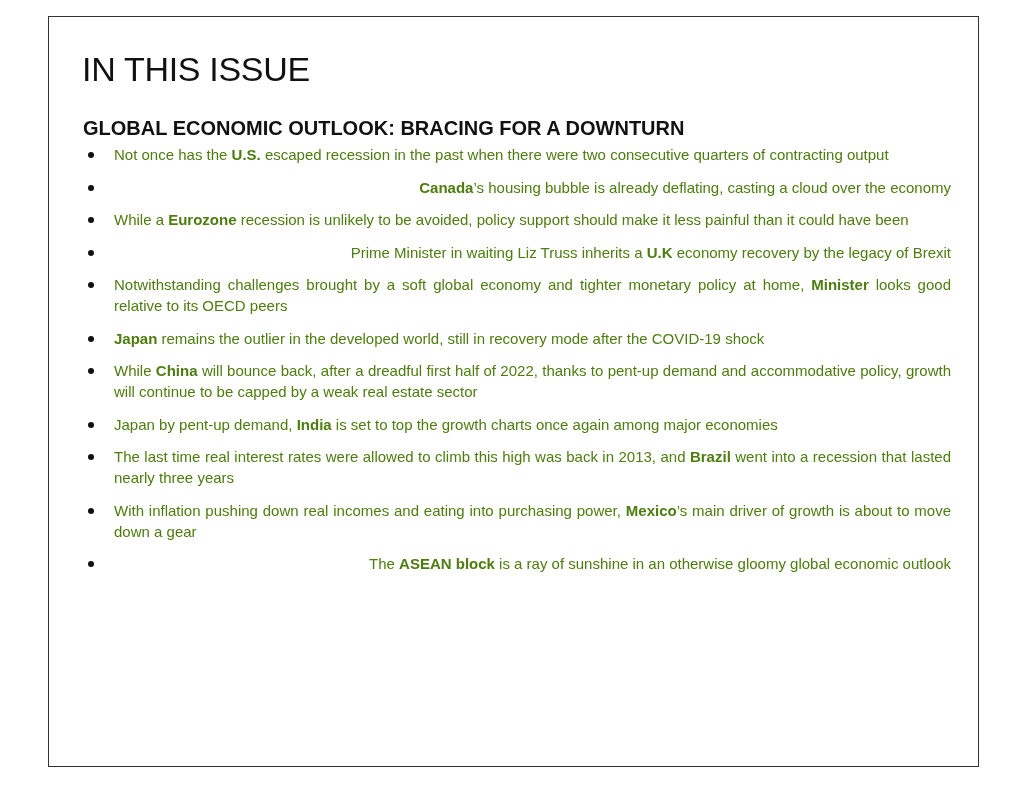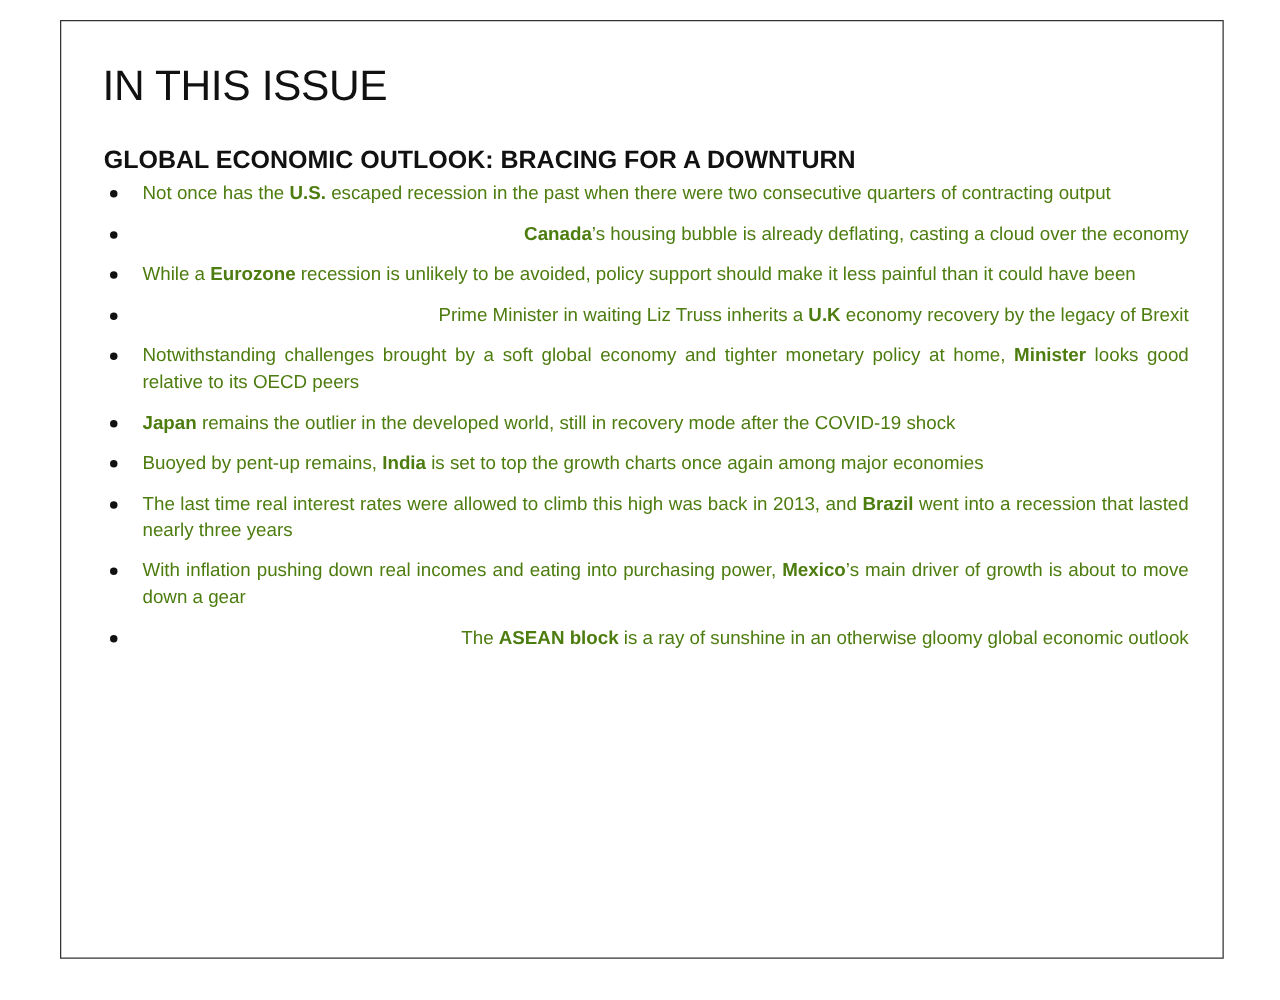--- a/index.html
+++ b/index.html
@@ -108,21 +108,25 @@
   <li class="bullet-item">
     <span class="bullet-dot"></span>
     <span class="bullet-text"><span>Notwithstanding challenges brought by a soft global economy and tighter monetary policy at home, </span><b>Minister</b><span> looks good relative to its OECD peers</span></span>
   </li>
   <li class="bullet-item">
     <span class="bullet-dot"></span>
     <span class="bullet-text"><span></span><b>Japan</b><span> remains the outlier in the developed world, still in recovery mode after the COVID-19 shock</span></span>
   </li>
   <li class="bullet-item">
     <span class="bullet-dot"></span>
-    <span class="bullet-text"><span>Buoyed by pent-up remains, </span><b>India</b><span> is set to top the growth charts once again among major economies</span></span>
+    <span class="bullet-text"><span>While </span><b>China</b><span> will bounce back, after a dreadful first half of 2022, thanks to pent-up demand and accommodative policy, growth will continue to be capped by a weak real estate sector</span></span>
+  </li>
+  <li class="bullet-item">
+    <span class="bullet-dot"></span>
+    <span class="bullet-text"><span>Japan by pent-up demand, </span><b>India</b><span> is set to top the growth charts once again among major economies</span></span>
   </li>
   <li class="bullet-item">
     <span class="bullet-dot"></span>
     <span class="bullet-text"><span>The last time real interest rates were allowed to climb this high was back in 2013, and </span><b>Brazil</b><span> went into a recession that lasted nearly three years</span></span>
   </li>
   <li class="bullet-item">
     <span class="bullet-dot"></span>
     <span class="bullet-text"><span>With inflation pushing down real incomes and eating into purchasing power, </span><b>Mexico</b><span>’s main driver of growth is about to move down a gear</span></span>
   </li>
   <li class="bullet-item single">

